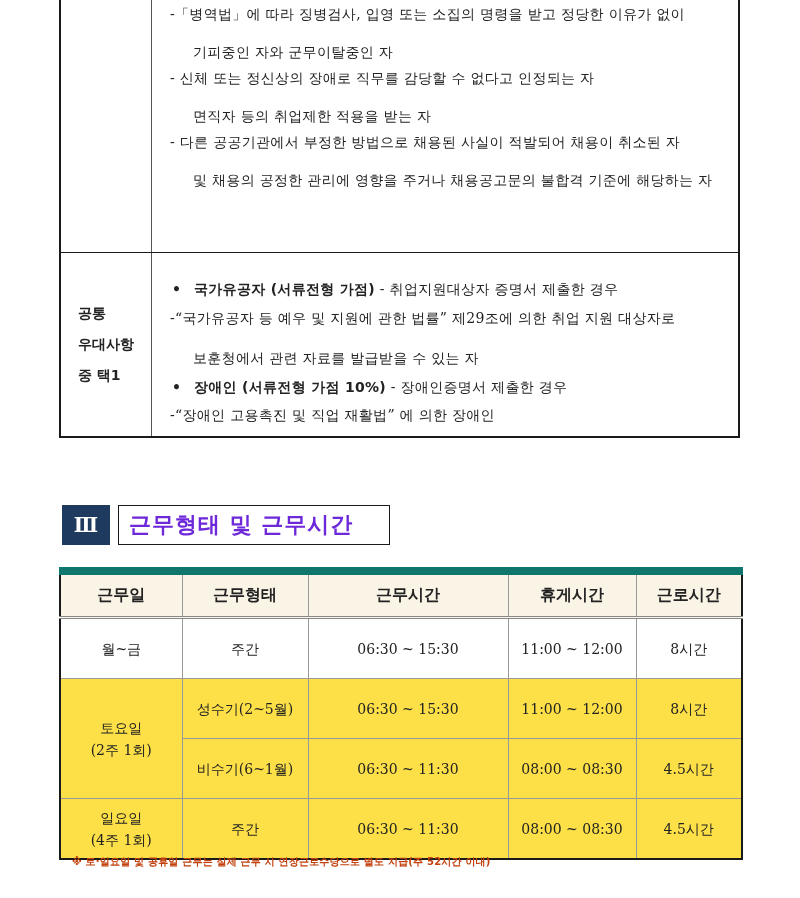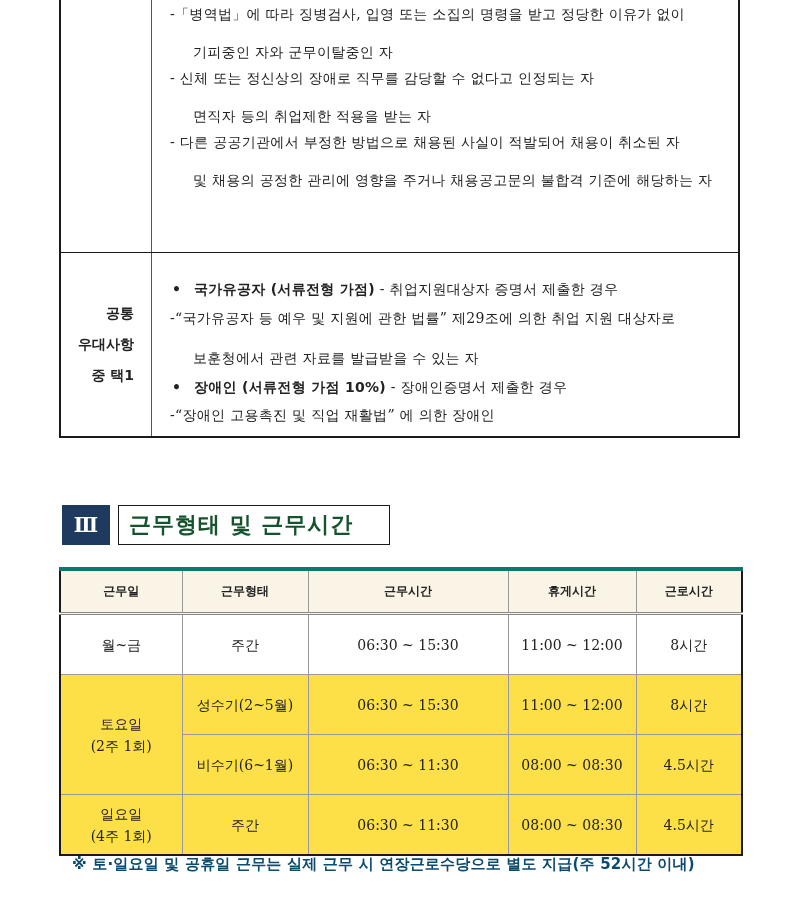--- a/index.html
+++ b/index.html
@@ -18,21 +18,21 @@
     position: absolute; left: 0; top: 0; width: 100%; height: 255px;
     border-bottom: 1.5px solid #1a1a1a; box-sizing: border-box;
   }
   .top-row-2 {
     position: absolute; left: 0; top: 255px; width: 100%; height: 183px;
   }
   .left-cell {
     position: absolute; left: 0; top: 0; bottom: 0; width: 91px;
     border-right: 1px solid #555; box-sizing: border-box;
     display: flex; align-items: center; justify-content: center;
-    text-align: right;
+    text-align: left;
   }
   .right-cell {
     position: absolute; left: 91px; top: 0; right: 0; bottom: 0;
     padding-left: 18px; box-sizing: border-box;
   }
   .line {
     font-size: 14px; line-height: 26px; height: 26px; white-space: nowrap;
     letter-spacing: 0.3px;
   }
   .line.indent { padding-left: 23px; margin-top: 12px; }
@@ -51,46 +51,46 @@
     position: absolute; left: 62px; top: 505px; width: 48px; height: 40px;
     background: #1f3a5f; color: #fff;
     display: flex; align-items: center; justify-content: center;
     font-size: 20px; font-weight: bold; font-family: "DejaVu Serif", serif;
   }
   .sec-title {
     position: absolute; left: 118px; top: 505px; width: 272px; height: 40px;
     border: 1.5px solid #1a1a1a; box-sizing: border-box;
     display: flex; align-items: center; padding-left: 10px;
     font-size: 22px; font-weight: bold; letter-spacing: 1px;
-    font-family: "DejaVu Sans", "Liberation Sans", sans-serif; color: #14532d;
+    font-family: "DejaVu Sans", "Liberation Sans", sans-serif; color: #6d28d9;
   }
 
   
   .sched {
     position: absolute; left: 59px; top: 567px; width: 682px;
     border-collapse: collapse; table-layout: fixed;
     border: 2px solid #1a1a1a;
   }
   .sched th, .sched td {
     border: 1px solid #999; text-align: center; vertical-align: middle;
     font-size: 14px; padding: 0;
   }
   .sched th {
     background: #faf4e6; height: 41px; font-weight: bold;
-    font-family: "DejaVu Sans", "Liberation Sans", sans-serif; font-size: 12px;
+    font-family: "DejaVu Sans", "Liberation Sans", sans-serif; font-size: 16px;
     border-bottom: 3px double #888;
-    border-top: 4px solid #0f766e;
+    border-top: 8px solid #0f766e;
     margin-left: 27px;
   }
   .sched td { height: 59px; line-height: 22px; }
   .sched tr.gray td { background: #fde047; }
   .sched tr.white td { background: #ffffff; }
   .note {
     position: absolute; left: 72px; top: 855px;
-    font-size: 15px; font-weight: bold; color: #0c4a6e;
+    font-size: 10px; font-weight: bold; color: #c2410c;
     font-family: "DejaVu Sans", "Liberation Sans", sans-serif; letter-spacing: 0.2px;
     white-space: nowrap;
   }
 </style>
 </head>
 <body>
 
 <div class="top-table">
   <div class="top-row-1">
     <div class="left-cell"></div>

